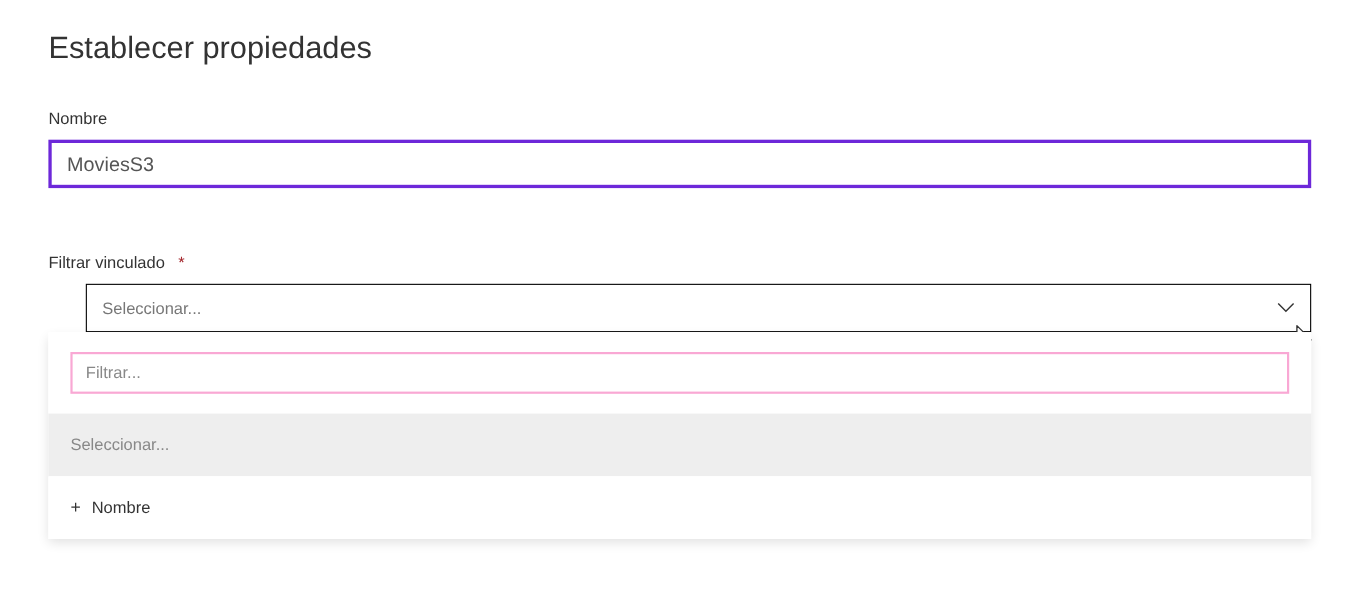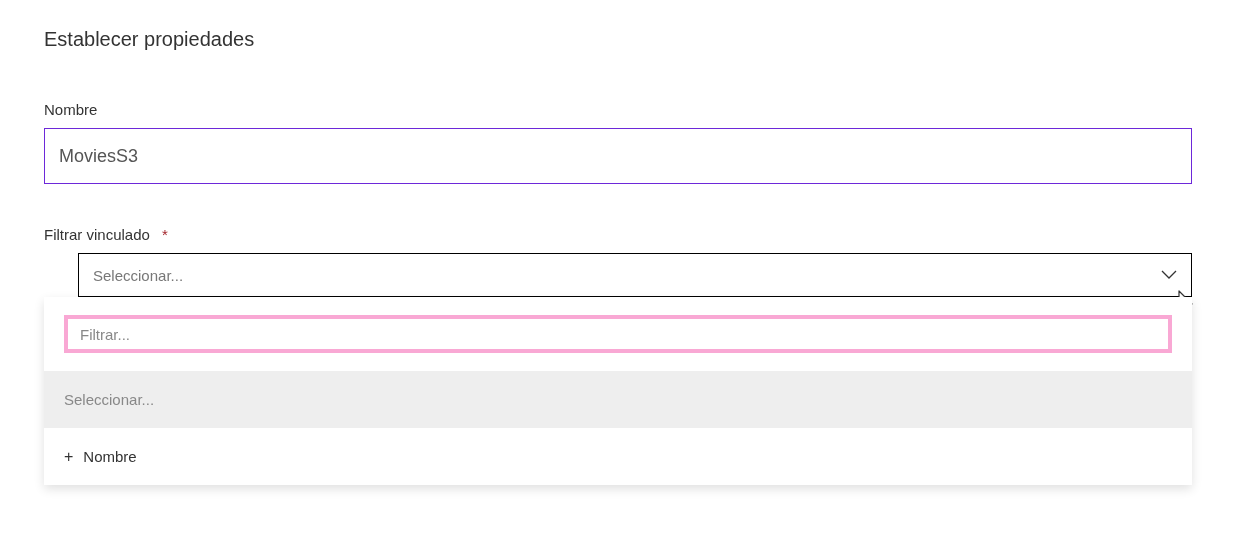--- a/index.html
+++ b/index.html
@@ -9,48 +9,48 @@
     }
     body {
       font-family: "Segoe UI", -apple-system, BlinkMacSystemFont, sans-serif;
       background: #ffffff;
       width: 1236px;
       height: 551px;
       padding: 28px 44px;
       color: #333;
     }
     .page-title {
-      font-size: 20px;
+      font-size: 28px;
       font-weight: 300;
       color: #333;
-      margin-bottom: 50px;
+      margin-bottom: 40px;
     }
     .field-label {
       font-size: 15px;
       color: #333;
       margin-bottom: 10px;
     }
     .required-asterisk {
       color: #a4262c;
       margin-left: 8px;
       font-size: 15px;
     }
     .text-input {
       width: 100%;
-      height: 56px;
-      border: 1px solid #6d28d9;
+      height: 44px;
+      border: 3px solid #6d28d9;
       padding: 0 14px;
       font-size: 18px;
       color: #555;
       font-family: inherit;
       outline: none;
       background: #fff;
     }
     .field-block {
-      margin-bottom: 42px;
+      margin-bottom: 60px;
     }
     .select-wrapper {
       position: relative;
       padding-left: 34px;
     }
     .select-input {
       width: 100%;
       height: 44px;
       border: 1px solid #000;
       padding: 0 14px;
@@ -77,21 +77,21 @@
       border-top: none;
       box-shadow: 0 4px 10px rgba(0,0,0,0.12);
     }
     .filter-wrap {
       padding: 18px 20px;
       background: #fff;
     }
     .filter-input {
       width: 100%;
       height: 38px;
-      border: 4px solid #f9a8d4;
+      border: 2px solid #f9a8d4;
       padding: 0 12px;
       font-size: 15px;
       color: #333;
       font-family: inherit;
       outline: none;
     }
     .filter-input::placeholder {
       color: #888;
     }
     .option-row {

